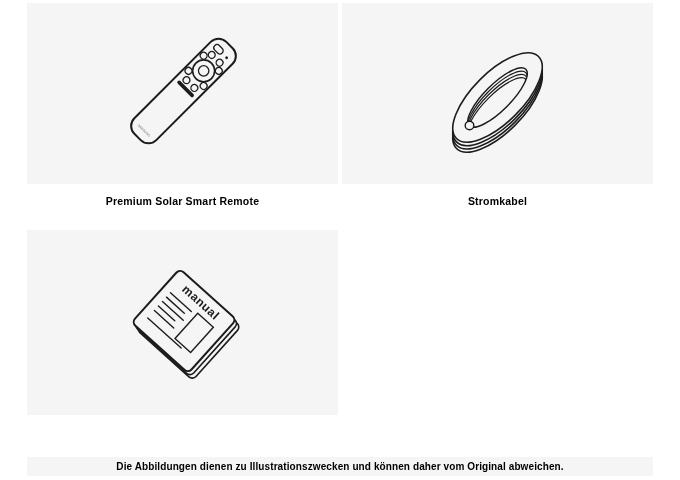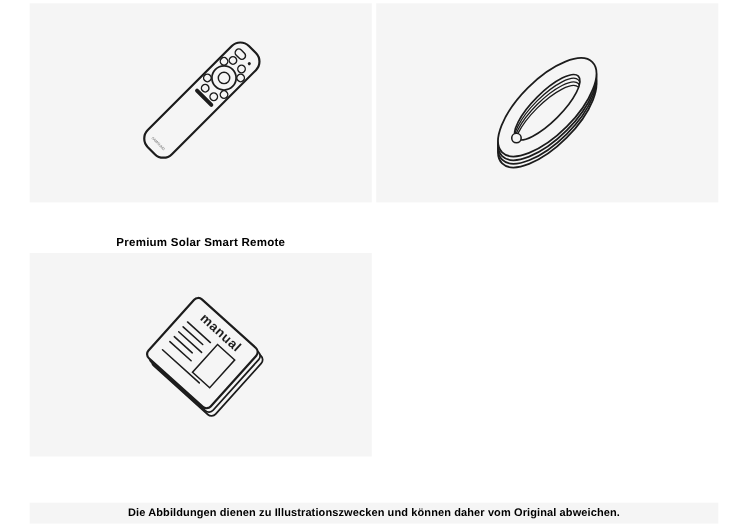--- a/index.html
+++ b/index.html
@@ -7,21 +7,21 @@
     position:relative;width:680px;height:480px;background:#ffffff;
     font-family:"Liberation Sans", sans-serif;overflow:hidden;
   }
   .tile{position:absolute;background:#f5f5f5;}
   .tile svg{display:block;width:100%;height:100%;}
   #tile-remote{left:27px;top:3px;width:311px;height:181px;}
   #tile-cable{left:342px;top:3px;width:311px;height:181px;}
   #tile-manual{left:27px;top:230px;width:311px;height:185px;}
   .tile-label{
     position:absolute;width:311px;text-align:center;
-    font-size:10.5px;font-weight:700;color:#000000;letter-spacing:0.2px;margin-top:20px;
+    font-size:10.5px;font-weight:700;color:#000000;letter-spacing:0.2px;
   }
   #label-remote{left:27px;top:195px;}
   #label-cable{left:342px;top:195px;}
   #label-manual{left:27px;top:425px;}
   .disclaimer-bar{
     position:absolute;left:27px;top:457px;width:626px;height:19px;
     background:#f5f5f5;display:flex;align-items:center;justify-content:center;
   }
   .disclaimer-text{
     font-size:10px;font-weight:700;color:#000000;letter-spacing:0.1px;
@@ -70,20 +70,21 @@
         <ellipse transform="rotate(-45)" rx="40" ry="13" stroke-width="1.5"></ellipse>
         <g clip-path="url(#holeclip)" fill="none" stroke-width="1.2">
           <ellipse transform="translate(0,3.4) rotate(-45)" rx="40" ry="13"></ellipse>
           <ellipse transform="translate(0,6.7) rotate(-45)" rx="40" ry="13"></ellipse>
           <ellipse transform="translate(0,10) rotate(-45)" rx="40" ry="13"></ellipse>
         </g>
         <circle cx="-28" cy="28" r="4.3" stroke-width="1.4"></circle>
       </g>
     </svg>
   </div>
+  <div class="tile-label" id="label-cable">Stromkabel</div>
 
   <div class="tile" id="tile-manual">
     <svg viewBox="0 0 311 185" xmlns="http://www.w3.org/2000/svg">
       <g transform="translate(157,91)" stroke="#1c1c1c" fill="#f5f5f5">
         <g transform="translate(4.5,7) rotate(42)">
           <rect x="-38" y="-36" width="76" height="72" rx="5" stroke-width="1.6"></rect>
         </g>
         <g transform="translate(2.2,3.5) rotate(42)">
           <rect x="-38" y="-36" width="76" height="72" rx="5" stroke-width="1.6"></rect>
         </g>

